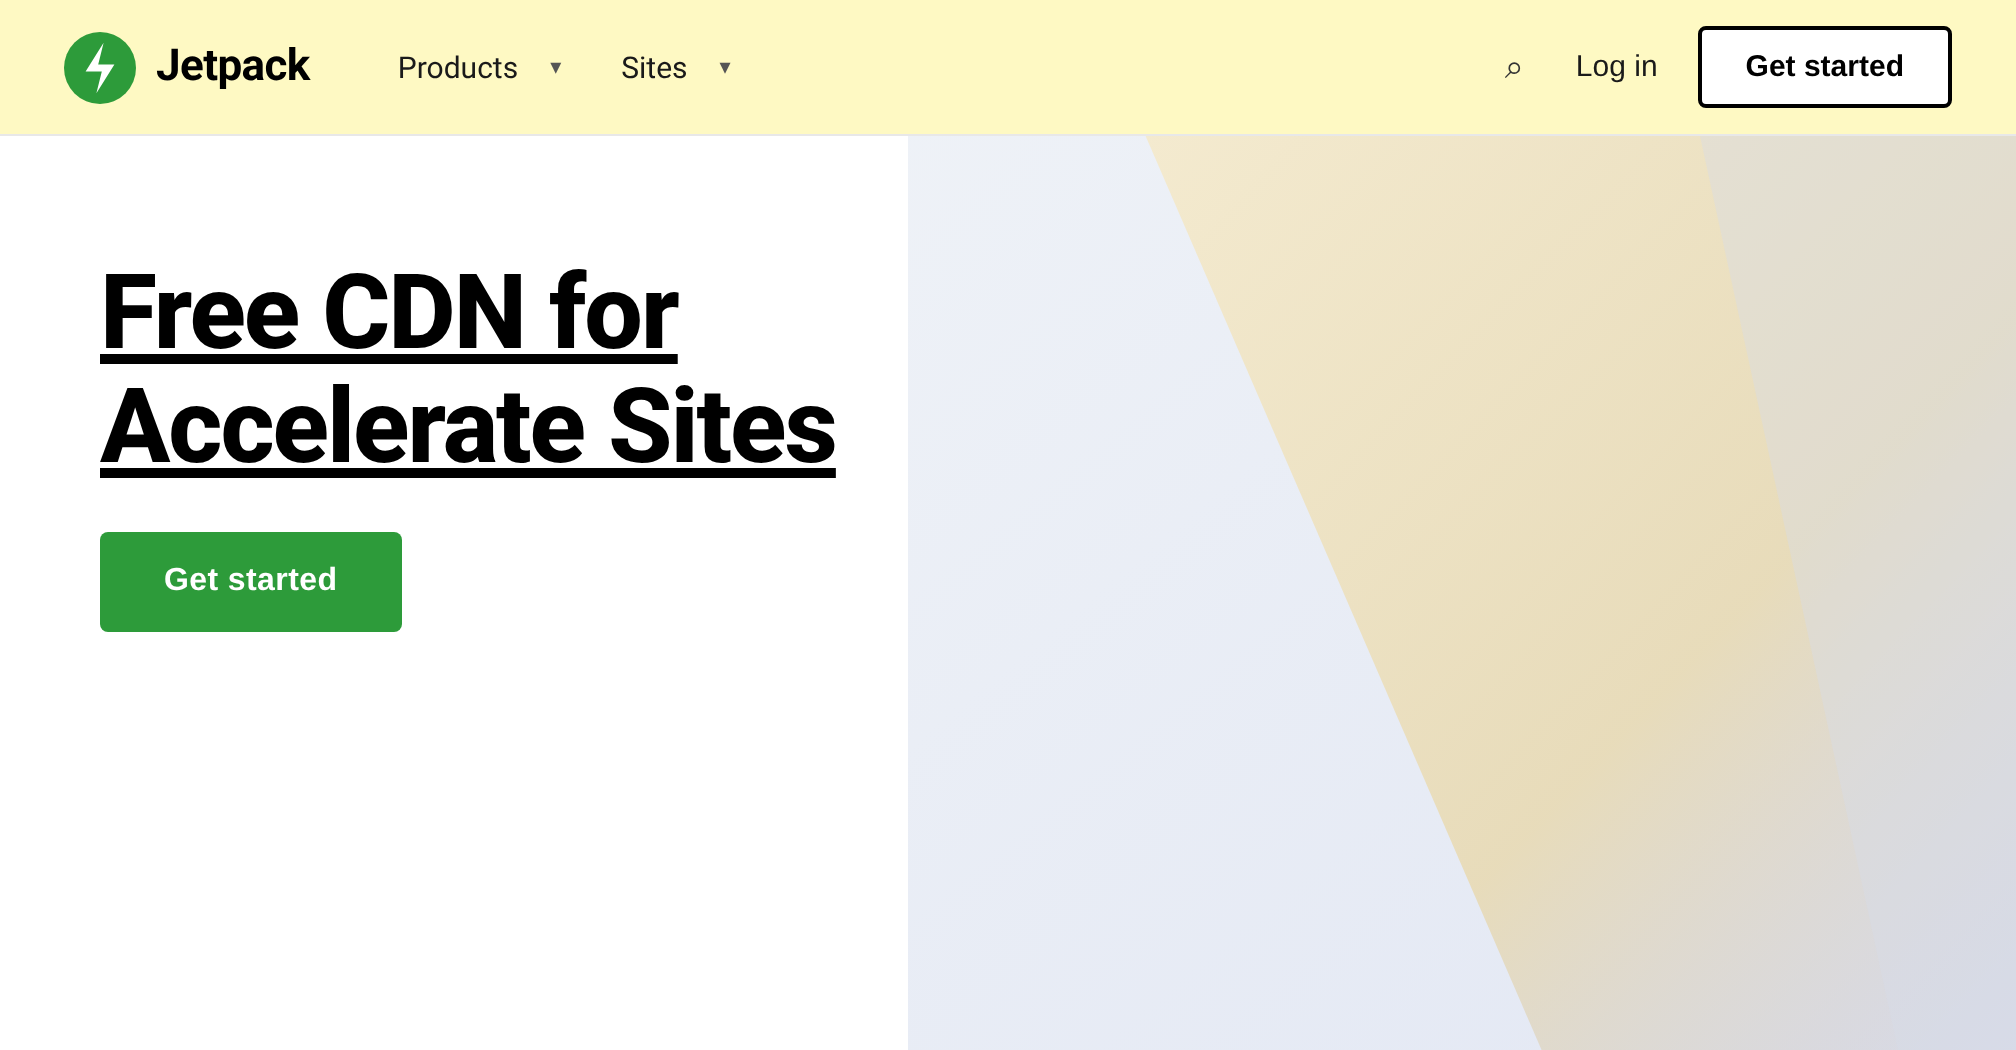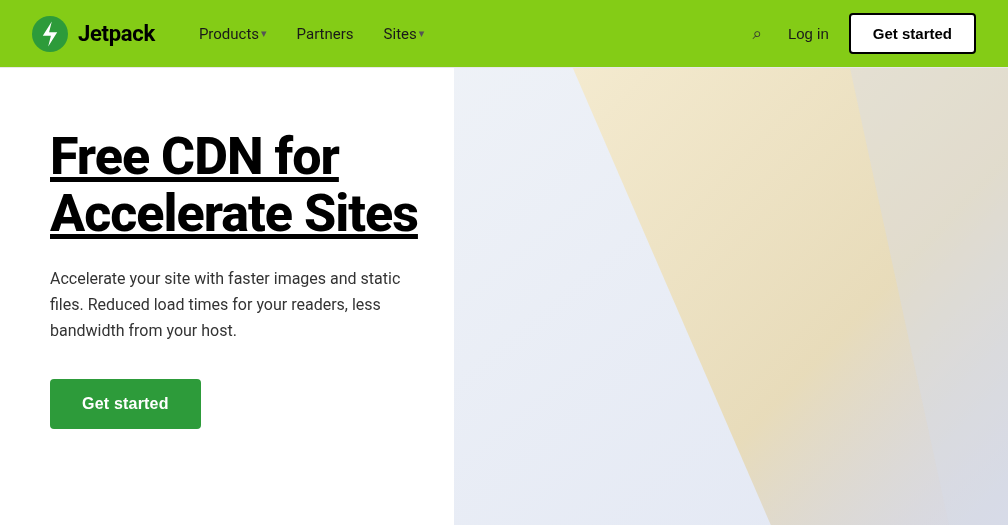--- a/index.html
+++ b/index.html
@@ -16,21 +16,21 @@
       background: #fff;
     }
 
     
     .navbar {
       display: flex;
       align-items: center;
       padding: 0 32px;
       height: 68px;
       border-bottom: 1px solid #e8e8e8;
-      background: #84cc16;
+      background: #fef9c3;
       position: relative;
       z-index: 10;
     }
 
     .logo-area {
       display: flex;
       align-items: center;
       gap: 10px;
       margin-right: 32px;
       text-decoration: none;
@@ -51,21 +51,21 @@
     .nav-links {
       display: flex;
       align-items: center;
       gap: 6px;
       flex: 1;
     }
 
     .nav-item {
       display: flex;
       align-items: center;
-      gap: 2px;
+      gap: 16px;
       padding: 8px 12px;
       font-size: 15px;
       color: #1a1a1a;
       cursor: pointer;
       border-radius: 4px;
       text-decoration: none;
       font-weight: 400;
     }
 
     .chevron-icon {
@@ -191,23 +191,20 @@
     </svg>
     <span class="logo-text">Jetpack</span>
   </a>
 
   <div class="nav-links">
     <a class="nav-item" href="#">
       <span>Products</span>
       <span class="chevron-icon">▾</span>
     </a>
     <a class="nav-item" href="#">
-      <span>Partners</span>
-    </a>
-    <a class="nav-item" href="#">
       <span>Sites</span>
       <span class="chevron-icon">▾</span>
     </a>
   </div>
 
   <div class="nav-right">
     <button class="search-btn" aria-label="Search">
       <span>⌕</span>
     </button>
     <button class="login-btn">
@@ -218,21 +215,20 @@
     </button>
   </div>
 </nav>
 
 <main class="main-content">
   <div class="hero-left">
     <h1 class="hero-title">
       <span>Free CDN for</span><br>
       <span>Accelerate Sites</span>
     </h1>
-    <p class="hero-subtitle">Accelerate your site with faster images and static files. Reduced load times for your readers, less bandwidth from your host.</p>
     <button class="get-started-btn-hero">
       <span>Get started</span>
     </button>
   </div>
 
   <div class="hero-right">
     <svg class="hero-bg-shape" viewBox="0 0 560 457" fill="none" xmlns="http://www.w3.org/2000/svg" preserveAspectRatio="none">
       <defs>
         <linearGradient id="grad1" x1="0%" y1="0%" x2="100%" y2="100%">
           <stop offset="0%" style="stop-color:#f5e9c8;stop-opacity:1"></stop>

